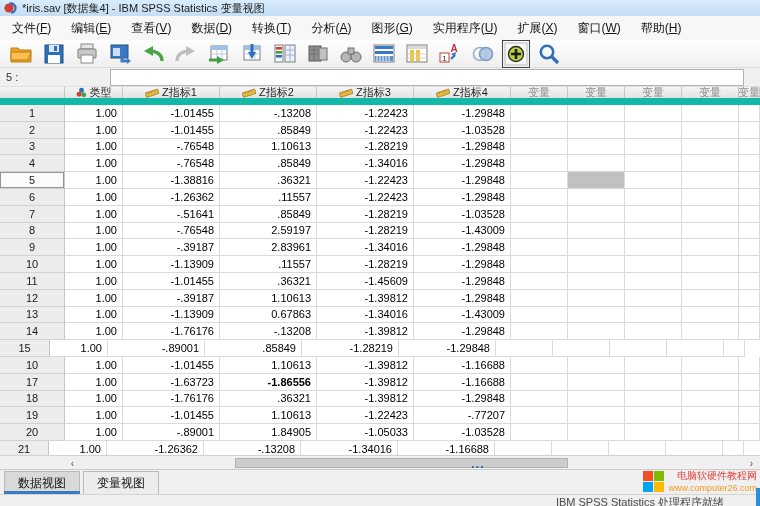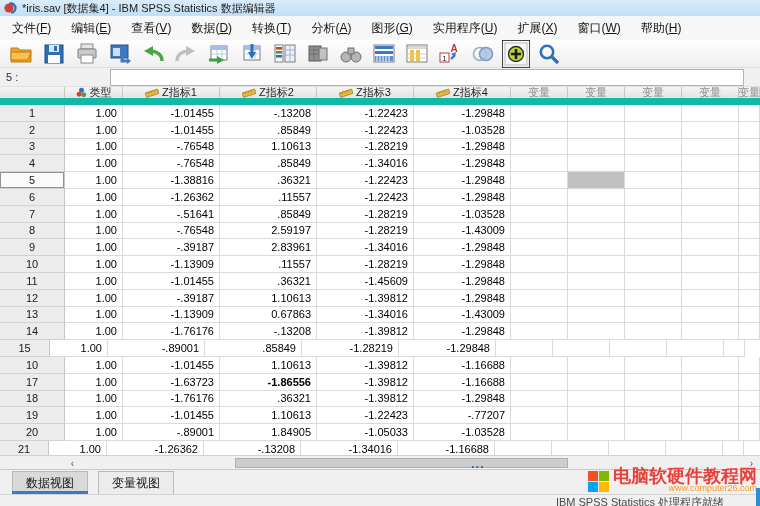--- a/index.html
+++ b/index.html
@@ -29,47 +29,47 @@
   .rowhead{background:#ececec;border-right:1px solid #c6c6c6;border-bottom:1px solid #d2d2d2;font-size:11px;color:#202020;display:flex;align-items:center;justify-content:center}
   .rowhead.active{background:#fbfbfb;box-shadow:inset 0 0 0 1px #949494}
   .dcell{border-right:1px solid #dadada;border-bottom:1px solid #dadada;font-size:11px;color:#000;display:flex;align-items:center;justify-content:flex-end;padding-right:5px;overflow:hidden;white-space:nowrap}
   .dcell.selcell{background:#c1c1c1}
   
   .hscrollwrap{height:14px;background:#f0f0f0;border-top:1px solid #d2d2d2;position:relative}
   .hs-arrow{position:absolute;top:1px;width:13px;height:12px;display:flex;align-items:center;justify-content:center;font-size:10px;color:#555}
   .hs-left{left:66px}.hs-right{right:2px}
   .hs-thumb{position:absolute;left:235px;top:2px;width:333px;height:10px;background:#cdcdcd;border:1px solid #b0b0b0}
   
-  .tabsrow{height:25px;background:#f0f0f0;border-top:1px solid #cbcbcb;display:flex;align-items:flex-end;padding-left:12px;gap:10px}
+  .tabsrow{height:25px;background:#f0f0f0;border-top:1px solid #cbcbcb;display:flex;align-items:flex-end;padding-left:4px;gap:3px}
   .tab{height:23px;padding:0 13px;display:flex;align-items:center;font-size:12px;color:#141414;background:#ececec;border:1px solid #b9b9b9;border-bottom:none;position:relative;white-space:nowrap}
   .tab.active{background:#d9d9d9}
   .tab.active::after{content:"";position:absolute;left:-1px;right:-1px;bottom:0;height:3px;background:#3a79c4}
   
   .statusbar{height:12px;background:#f0f0f0;border-top:1px solid #d4d4d4;font-size:11px;color:#4a4a4a;display:flex;justify-content:flex-end;padding-right:36px;overflow:hidden;white-space:nowrap}
   
   .watermark{position:absolute;right:3px;top:469px;display:flex;align-items:center;gap:4px;z-index:5}
   .wm-logo{width:21px;height:21px;display:grid;grid-template-columns:10px 10px;grid-template-rows:10px 10px;gap:1px}
   .wm-logo i{display:block}
   .wm-text{display:flex;flex-direction:column;align-items:flex-end}
-  .wm-line1{font-size:18px;font-weight:bold;color:#e8413c;line-height:14px;white-space:nowrap}
+  .wm-line1{font-size:10px;font-weight:normal;color:#e8413c;line-height:14px;white-space:nowrap}
   .wm-line2{font-size:9px;color:#f59a23;line-height:10px;white-space:nowrap}
   .bluebar{position:absolute;right:0;top:488px;width:4px;height:18px;background:#2b8fd8;z-index:6}
   .dots{position:absolute;left:471px;top:456px;color:#2f63ae;font-weight:bold;font-size:13px;letter-spacing:1px;z-index:4}
 </style>
 </head>
 <body>
 
 <div class="titlebar">
   <span style="display:inline-flex">
     <svg width="13" height="12" viewBox="0 0 13 12">
         <circle cx="5" cy="6" r="4.6" fill="#d23f34"></circle>
         <path d="M5.5 1.6a4.6 4.6 0 0 1 6 4.4 4.6 4.6 0 0 1-4.4 4.6" fill="none" stroke="#2f6db5" stroke-width="2.2"></path>
       </svg>
   </span>
-  <span>*iris.sav [数据集4] - IBM SPSS Statistics 数据编辑器</span>
+  <span>*iris.sav [数据集4] - IBM SPSS Statistics 变量视图</span>
 </div>
 
 <div class="menubar">
     <div class="menu-item">文件(<u>F</u>)</div>
     <div class="menu-item">编辑(<u>E</u>)</div>
     <div class="menu-item">查看(<u>V</u>)</div>
     <div class="menu-item">数据(<u>D</u>)</div>
     <div class="menu-item">转换(<u>T</u>)</div>
     <div class="menu-item">分析(<u>A</u>)</div>
     <div class="menu-item">图形(<u>G</u>)</div>

